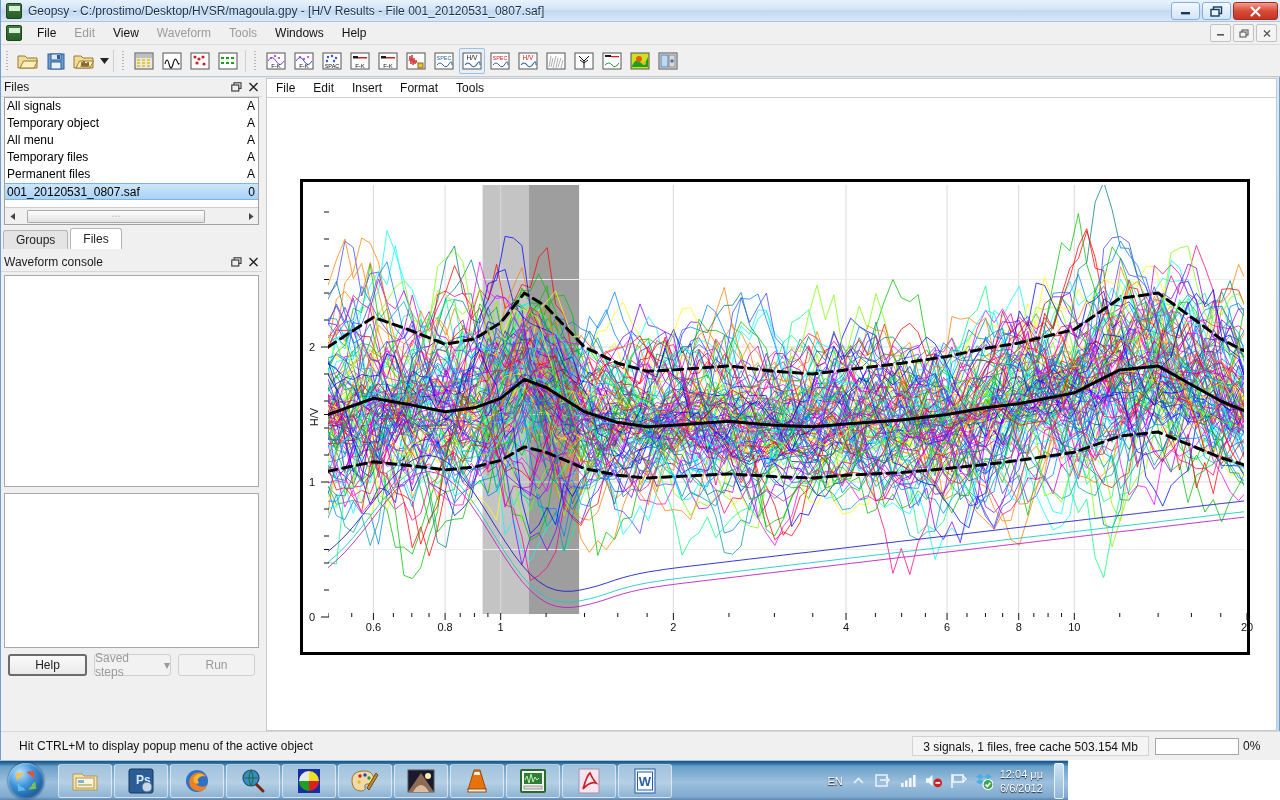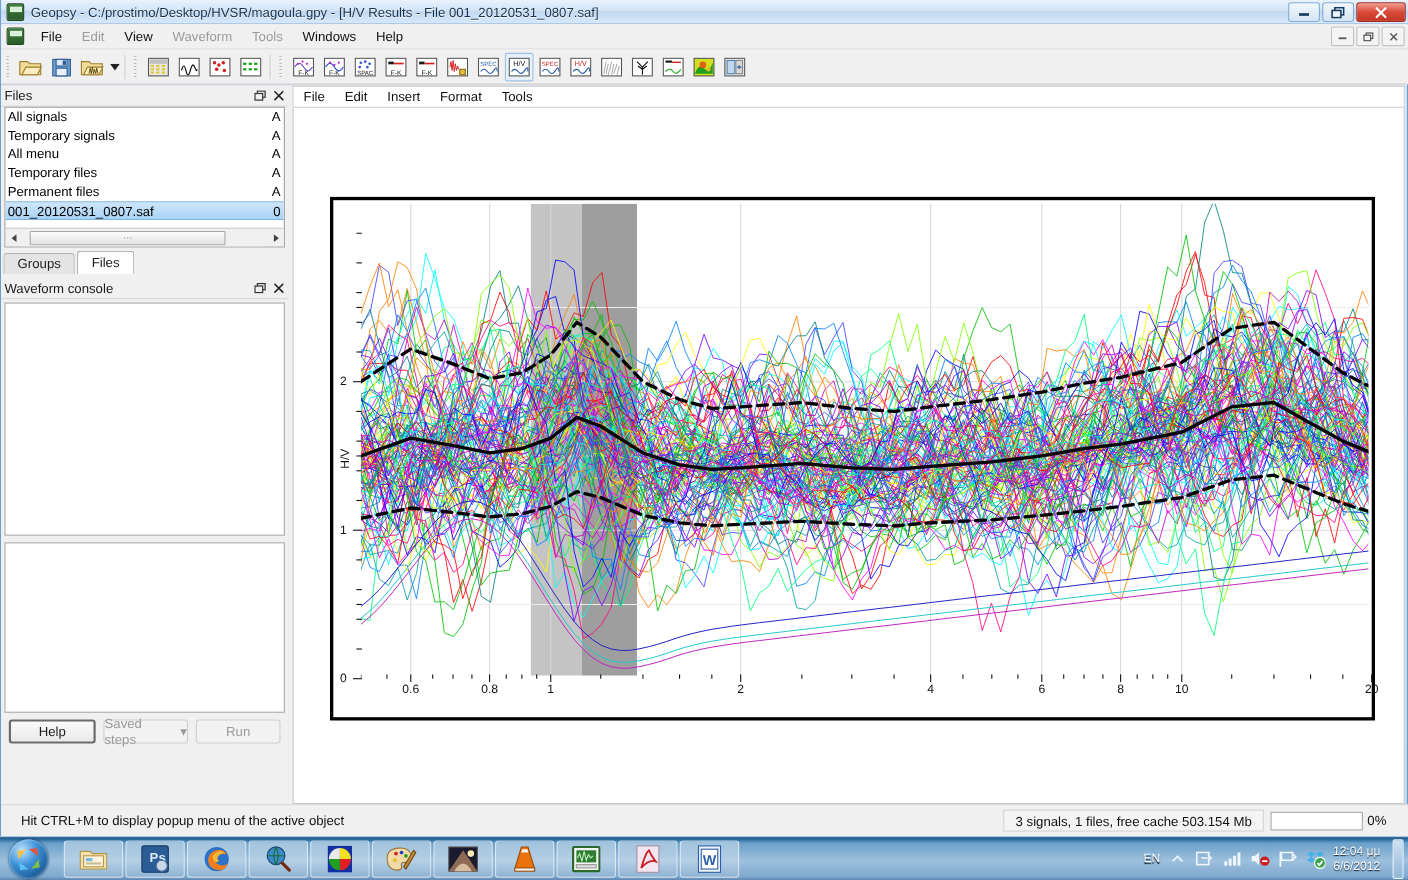--- a/index.html
+++ b/index.html
@@ -207,21 +207,21 @@
   }
   .progress {
     width: 84px; height: 17px; border: 1px solid #a7a7a7; background: #fff; margin-right: 4px;
     display:flex; align-items:center;
   }
   .progress > i { display:block; height: 13px; margin: 1px; background: linear-gradient(to bottom,#e8e8e8,#cfcfcf); }
   .progress-pct { font-size: 12px; color: #111; width: 34px; margin-right: 4px; }
 
   
   .taskbar {
-    position: absolute; left: 0; top: 760px; width: 1280px; height: 40px;
+    position: absolute; left: 0; top: 760px; width: 1068px; height: 40px;
     background: linear-gradient(to bottom,#1f4e79 0%, #2d6fa5 6%, #6ba0c9 14%, #9dc0dd 55%, #7fa9ce 92%, #5d87b0 100%);
     border-top: 1px solid #9ec7e8;
     display: flex; align-items: center;
   }
   .startorb {
     width: 48px; height: 38px; margin-left: 2px; border-radius: 50% / 50%;
     display:flex; align-items:center; justify-content:center;
   }
   .orb {
     width: 36px; height: 36px; border-radius: 50%;
@@ -549,21 +549,21 @@
             </svg>
         </div>
       </div>
 
       <div class="filelist">
         <div class="file-row">
           <span>All signals</span>
           <span class="col2">A</span>
         </div>
         <div class="file-row">
-          <span>Temporary signals</span>
+          <span>Temporary object</span>
           <span class="col2">A</span>
         </div>
         <div class="file-row">
           <span>All menu</span>
           <span class="col2">A</span>
         </div>
         <div class="file-row">
           <span>Temporary files</span>
           <span class="col2">A</span>
         </div>

